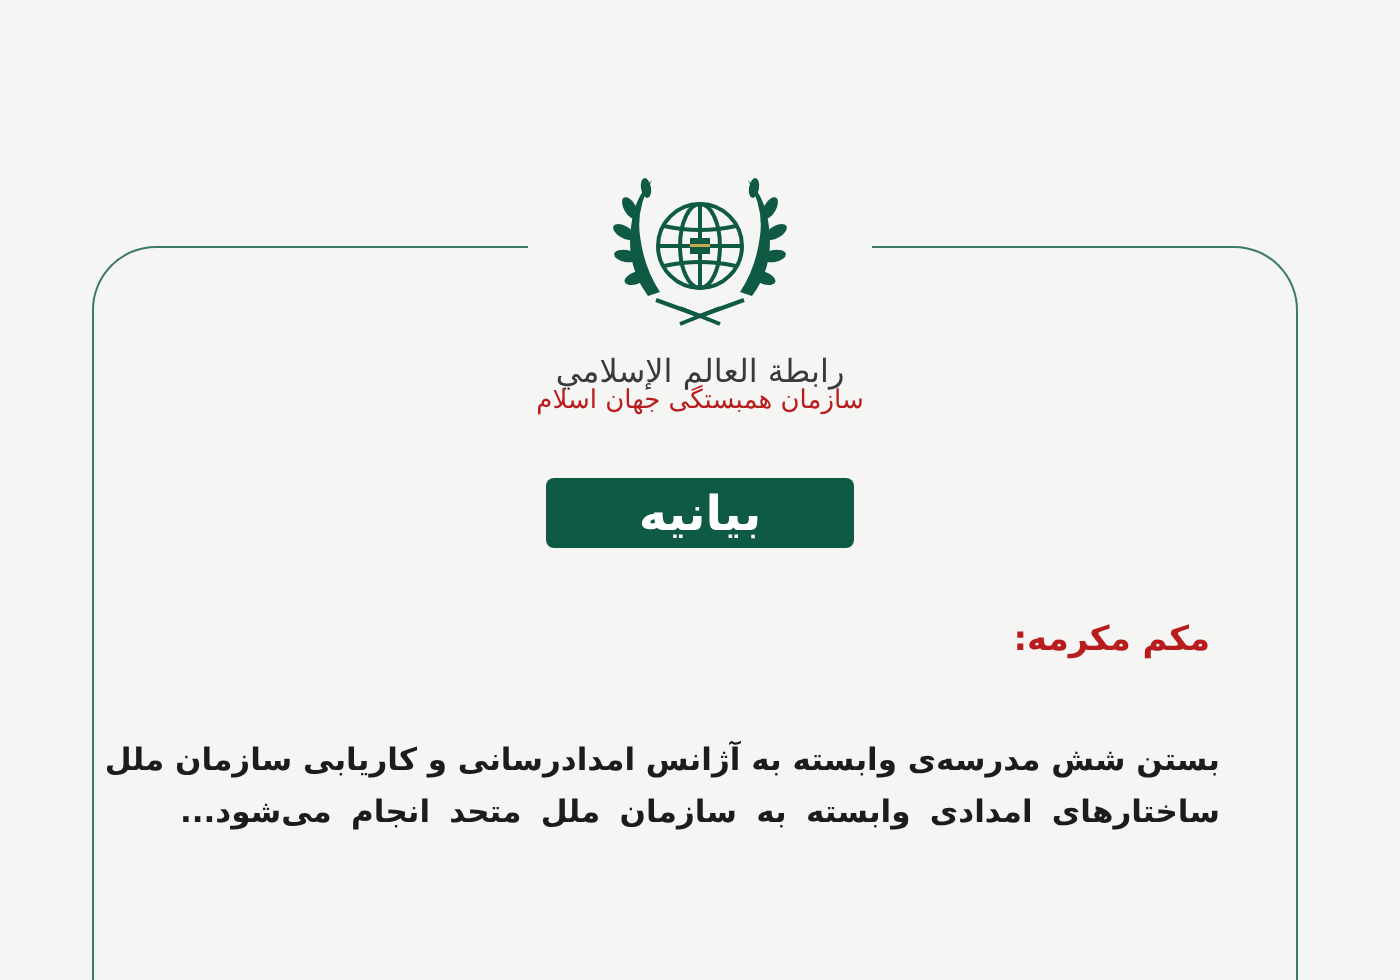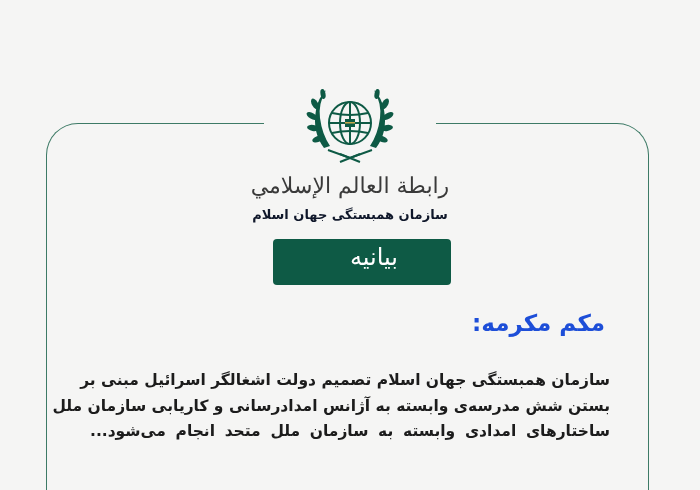--- a/index.html
+++ b/index.html
@@ -16,37 +16,36 @@
   }
   .frame-gap {
     position:absolute; left:264px; top:118px; width:172px; height:12px;
     background:#f5f5f4;
   }
   .logo {
     position:absolute; left:306px; top:84px; width:88px; height:80px;
   }
   .calligraphy {
     position:absolute; left:250px; top:168px; width:200px; text-align:center;
-    font-family:"DejaVu Serif", serif; font-size:22px; color:#3a3a3a;
+    font-family:"DejaVu Serif", serif; font-size:16px; color:#3a3a3a;
     direction:rtl; letter-spacing:0px; line-height:36px;
   }
   .subtitle {
-    position:absolute; left:250px; top:207px; width:200px; text-align:center;
-    font-size:13px; font-weight:bold; color:#0f172a; direction:rtl;
+    position:absolute; left:250px; top:193px; width:200px; text-align:center;
+    font-size:13px; font-weight:normal; color:#b91c1c; direction:rtl;
   }
   .title-box {
-    position:absolute; left:273px; top:239px; width:154px; height:46px;
+    position:absolute; left:273px; top:239px; width:154px; height:35px;
     background:#0e5a45; border-radius:4px;
-    color:#fff; font-size:24px; font-weight:normal; text-align:center; line-height:36px;
+    color:#fff; font-size:24px; font-weight:bold; text-align:center; line-height:36px;
     direction:rtl;
-    padding-left:24px;
   }
   .salutation {
     position:absolute; right:95px; top:310px;
-    font-size:23px; color:#1d4ed8; direction:rtl; font-weight:bold;
+    font-size:17px; color:#b91c1c; direction:rtl; font-weight:bold;
   }
   .body-text {
     position:absolute; left:90px; top:368px; width:520px;
     direction:rtl; text-align:justify; text-align-last:justify;
     font-size:15.5px; font-weight:bold; color:#1c1c1c; line-height:25.5px;
   }
   .body-text .line { display:block; white-space:nowrap; text-align:justify; text-align-last:justify; }
 </style>
 </head>
 <body>
@@ -85,16 +84,15 @@
   </svg>
 </div>
 
 <div class="calligraphy">رابطة العالم الإسلامي</div>
 <div class="subtitle">سازمان همبستگی جهان اسلام</div>
 <div class="title-box">بیانیه</div>
 
 <div class="salutation">مکم مکرمه:</div>
 
 <div class="body-text">
-  <span class="line">سازمان همبستگی جهان اسلام تصمیم دولت اشغالگر اسرائیل مبنی بر</span>
   <span class="line">بستن شش مدرسه‌ی وابسته به آژانس امدادرسانی و کاریابی سازمان ملل</span>
   <span class="line">ساختارهای امدادی وابسته به سازمان ملل متحد انجام می‌شود...</span>
 </div>
 
 </body></html>

